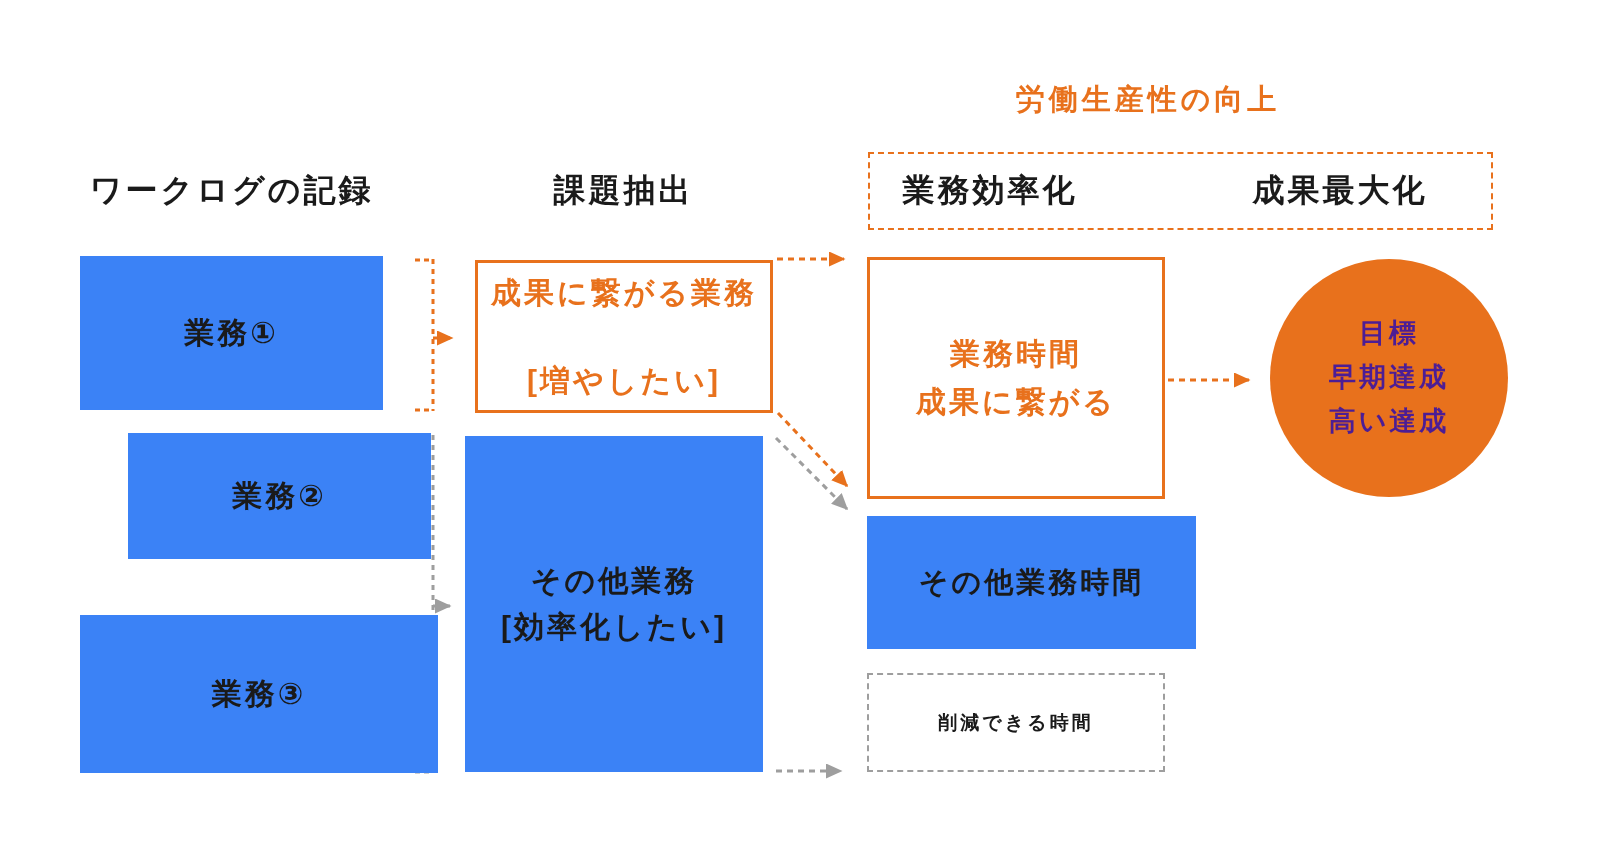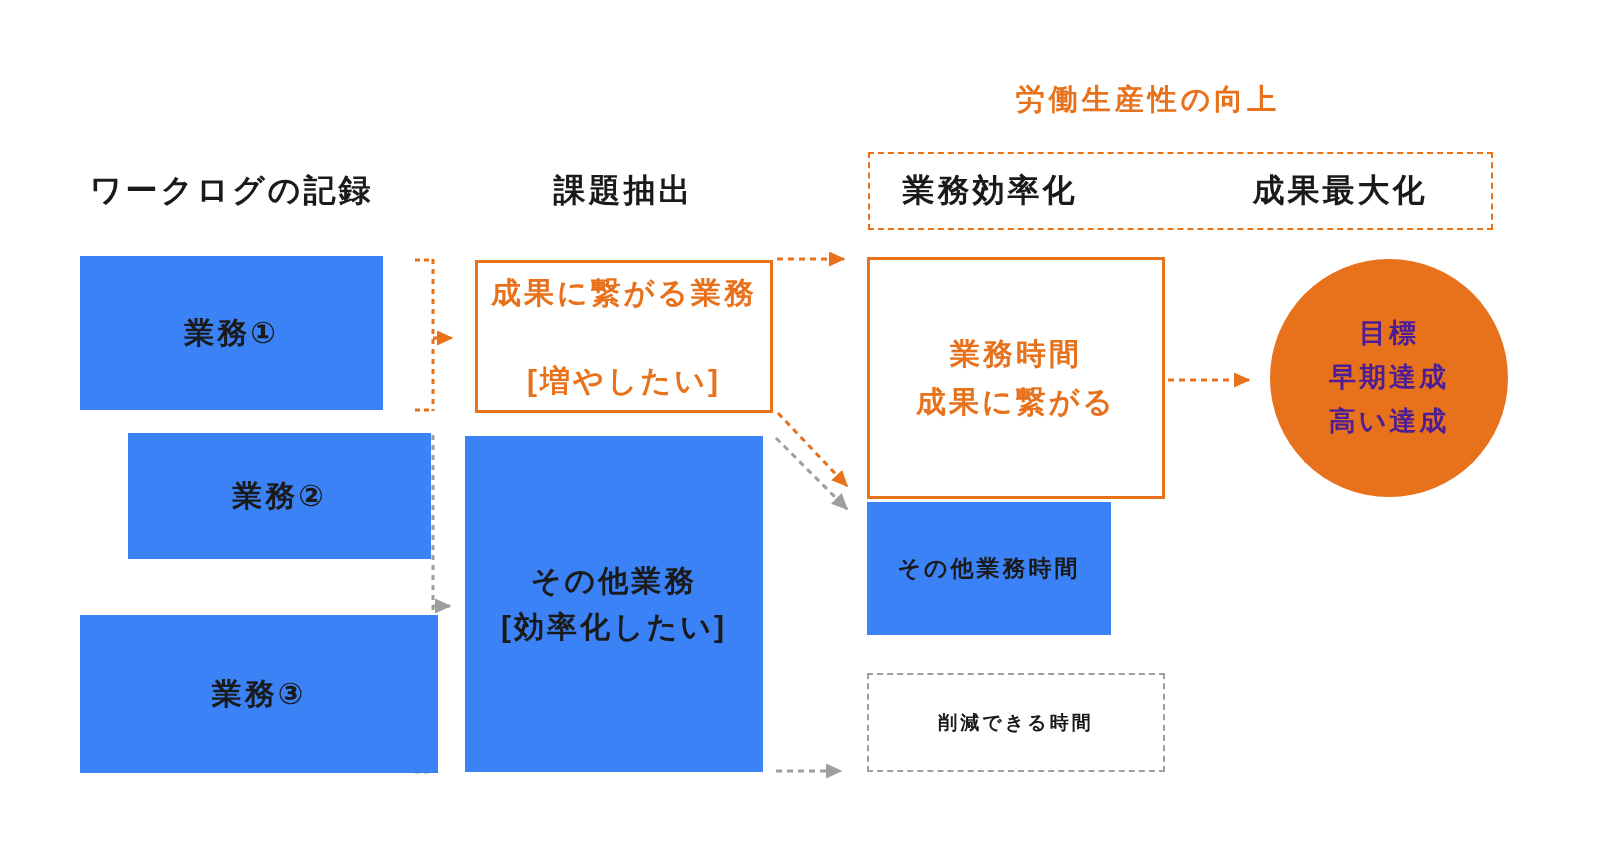--- a/index.html
+++ b/index.html
@@ -73,21 +73,21 @@
   </div>
   <div class="abs center gray-box" style="left:465px;top:436px;width:298px;height:336px;">
     <span>その他業務</span>
     <span>[効率化したい]</span>
   </div>
 
   <div class="abs center orange-outline-box" style="left:867px;top:257px;width:298px;height:242px;">
     <span>業務時間</span>
     <span>成果に繋がる</span>
   </div>
-  <div class="abs center gray-box" style="left:867px;top:502px;width:244px;height:133px;font-size:23px;">その他業務時間</div>
+  <div class="abs center gray-box" style="left:867px;top:516px;width:329px;height:133px;font-size:29px;">その他業務時間</div>
   <div class="abs center dashed-gray-box" style="left:867px;top:673px;width:298px;height:99px;">削減できる時間</div>
 
   <div class="abs center goal-circle">
     <span>目標</span>
     <span>早期達成</span>
     <span>高い達成</span>
   </div>
 
   <svg class="overlay" width="1600" height="850" viewBox="0 0 1600 850">
     <defs>

